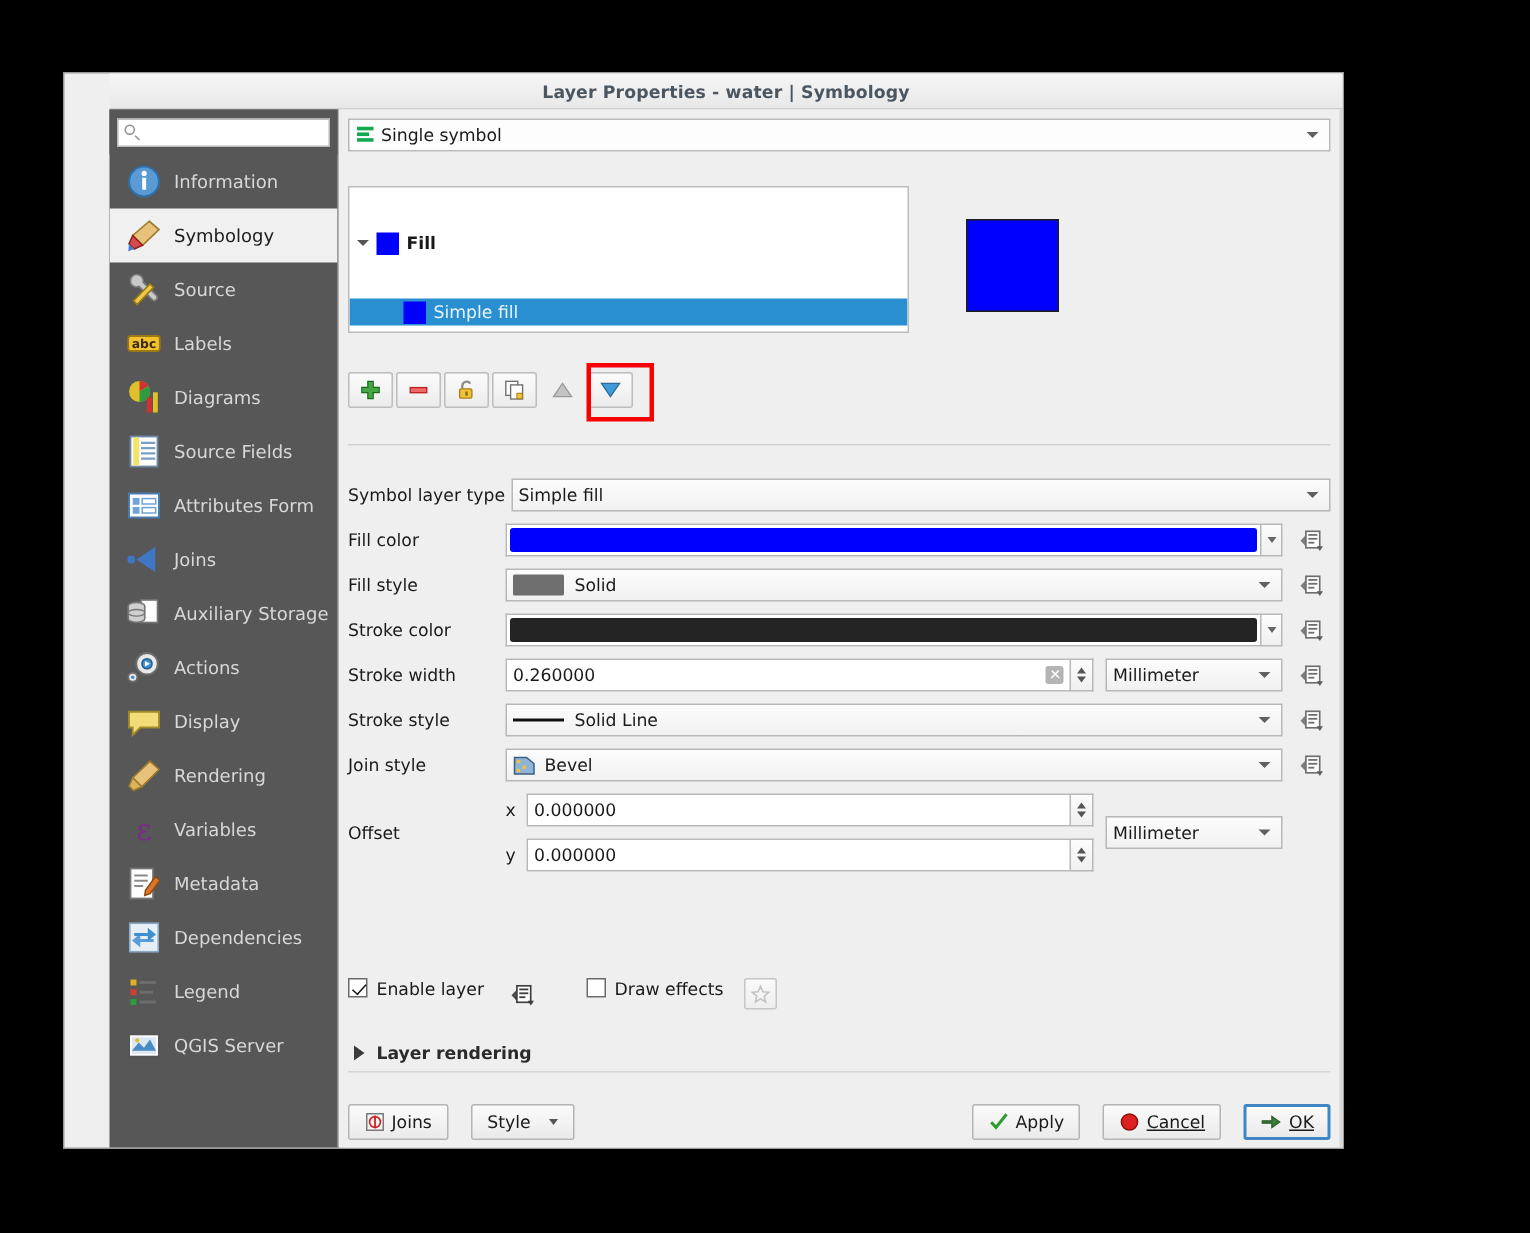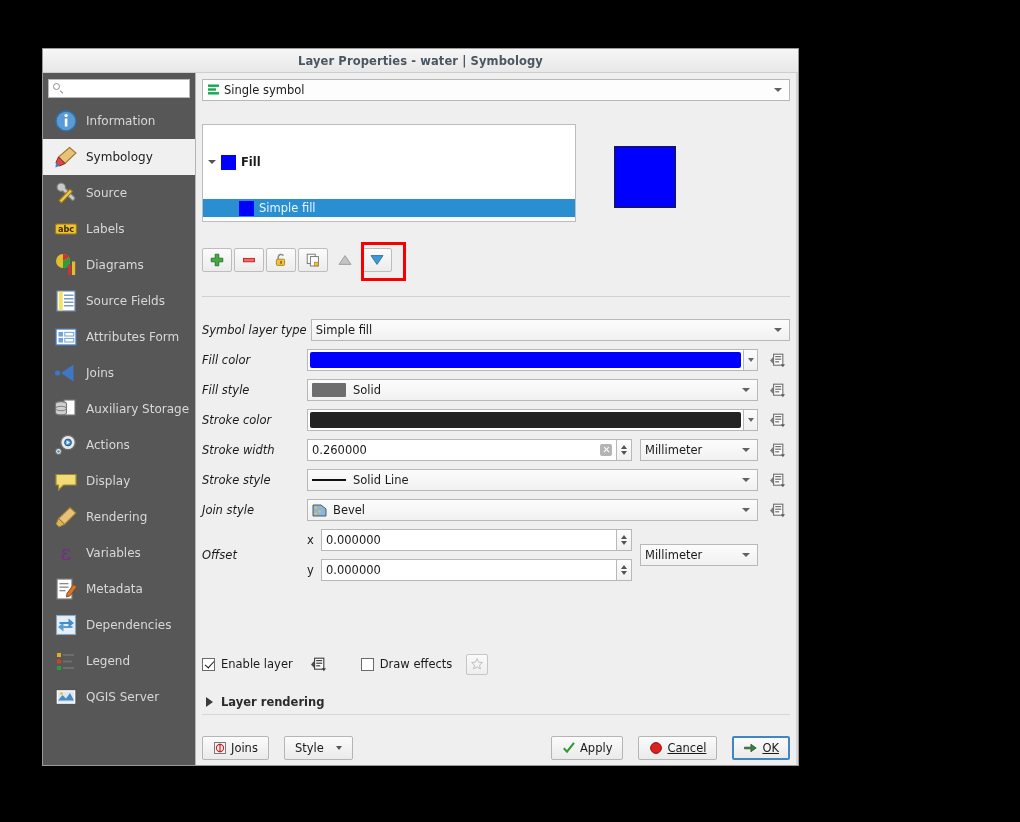--- a/index.html
+++ b/index.html
@@ -9,27 +9,28 @@
     width: 1020px;
     height: 822px;
     overflow: hidden;
     font-family: "DejaVu Sans", sans-serif;
   }
 
   #dialog {
     position: absolute;
     left: 42px;
     top: 48px;
-    width: 757px;
+    width: 854px;
     height: 718px;
     background: #efefef;
     border: 1px solid #9a9a9a;
     box-sizing: border-box;
     display: flex;
     flex-direction: column;
+    padding-left: 30px;
   }
 
   
   #titlebar {
     height: 23px;
     background: linear-gradient(to bottom, #f6f6f6 0%, #e8e8e8 100%);
     border-bottom: 1px solid #cfcfcf;
     display: flex;
     align-items: center;
     justify-content: center;
@@ -292,21 +293,20 @@
   .frow {
     display: flex;
     align-items: center;
     margin-bottom: 8px;
   }
   .flabel {
     font-size: 11.5px;
     color: #1a1a1a;
     text-align: left;
     flex: 0 0 auto;
-    font-style: italic;
   }
   .flabel.w {
     width: 105px;
     flex: 0 0 105px;
   }
   .ctrl {
     flex: 1 1 auto;
     min-width: 0;
   }
   .combobox {
@@ -451,21 +451,20 @@
   .offset-line:first-child { margin-bottom: 8px; }
   .axis {
     width: 14px; flex: 0 0 14px;
     font-size: 11.5px; color: #1a1a1a;
   }
 
   
   #bottom-options {
     padding: 4px 8px 0 6px;
     display: flex;
-    align-items: center;
     height: 28px;
     box-sizing: border-box;
   }
   .cbox {
     width: 13px; height: 13px;
     flex: 0 0 13px;
     background: #ffffff;
     border: 1px solid #6a6a6a;
     box-sizing: border-box;
     margin-right: 6px;

